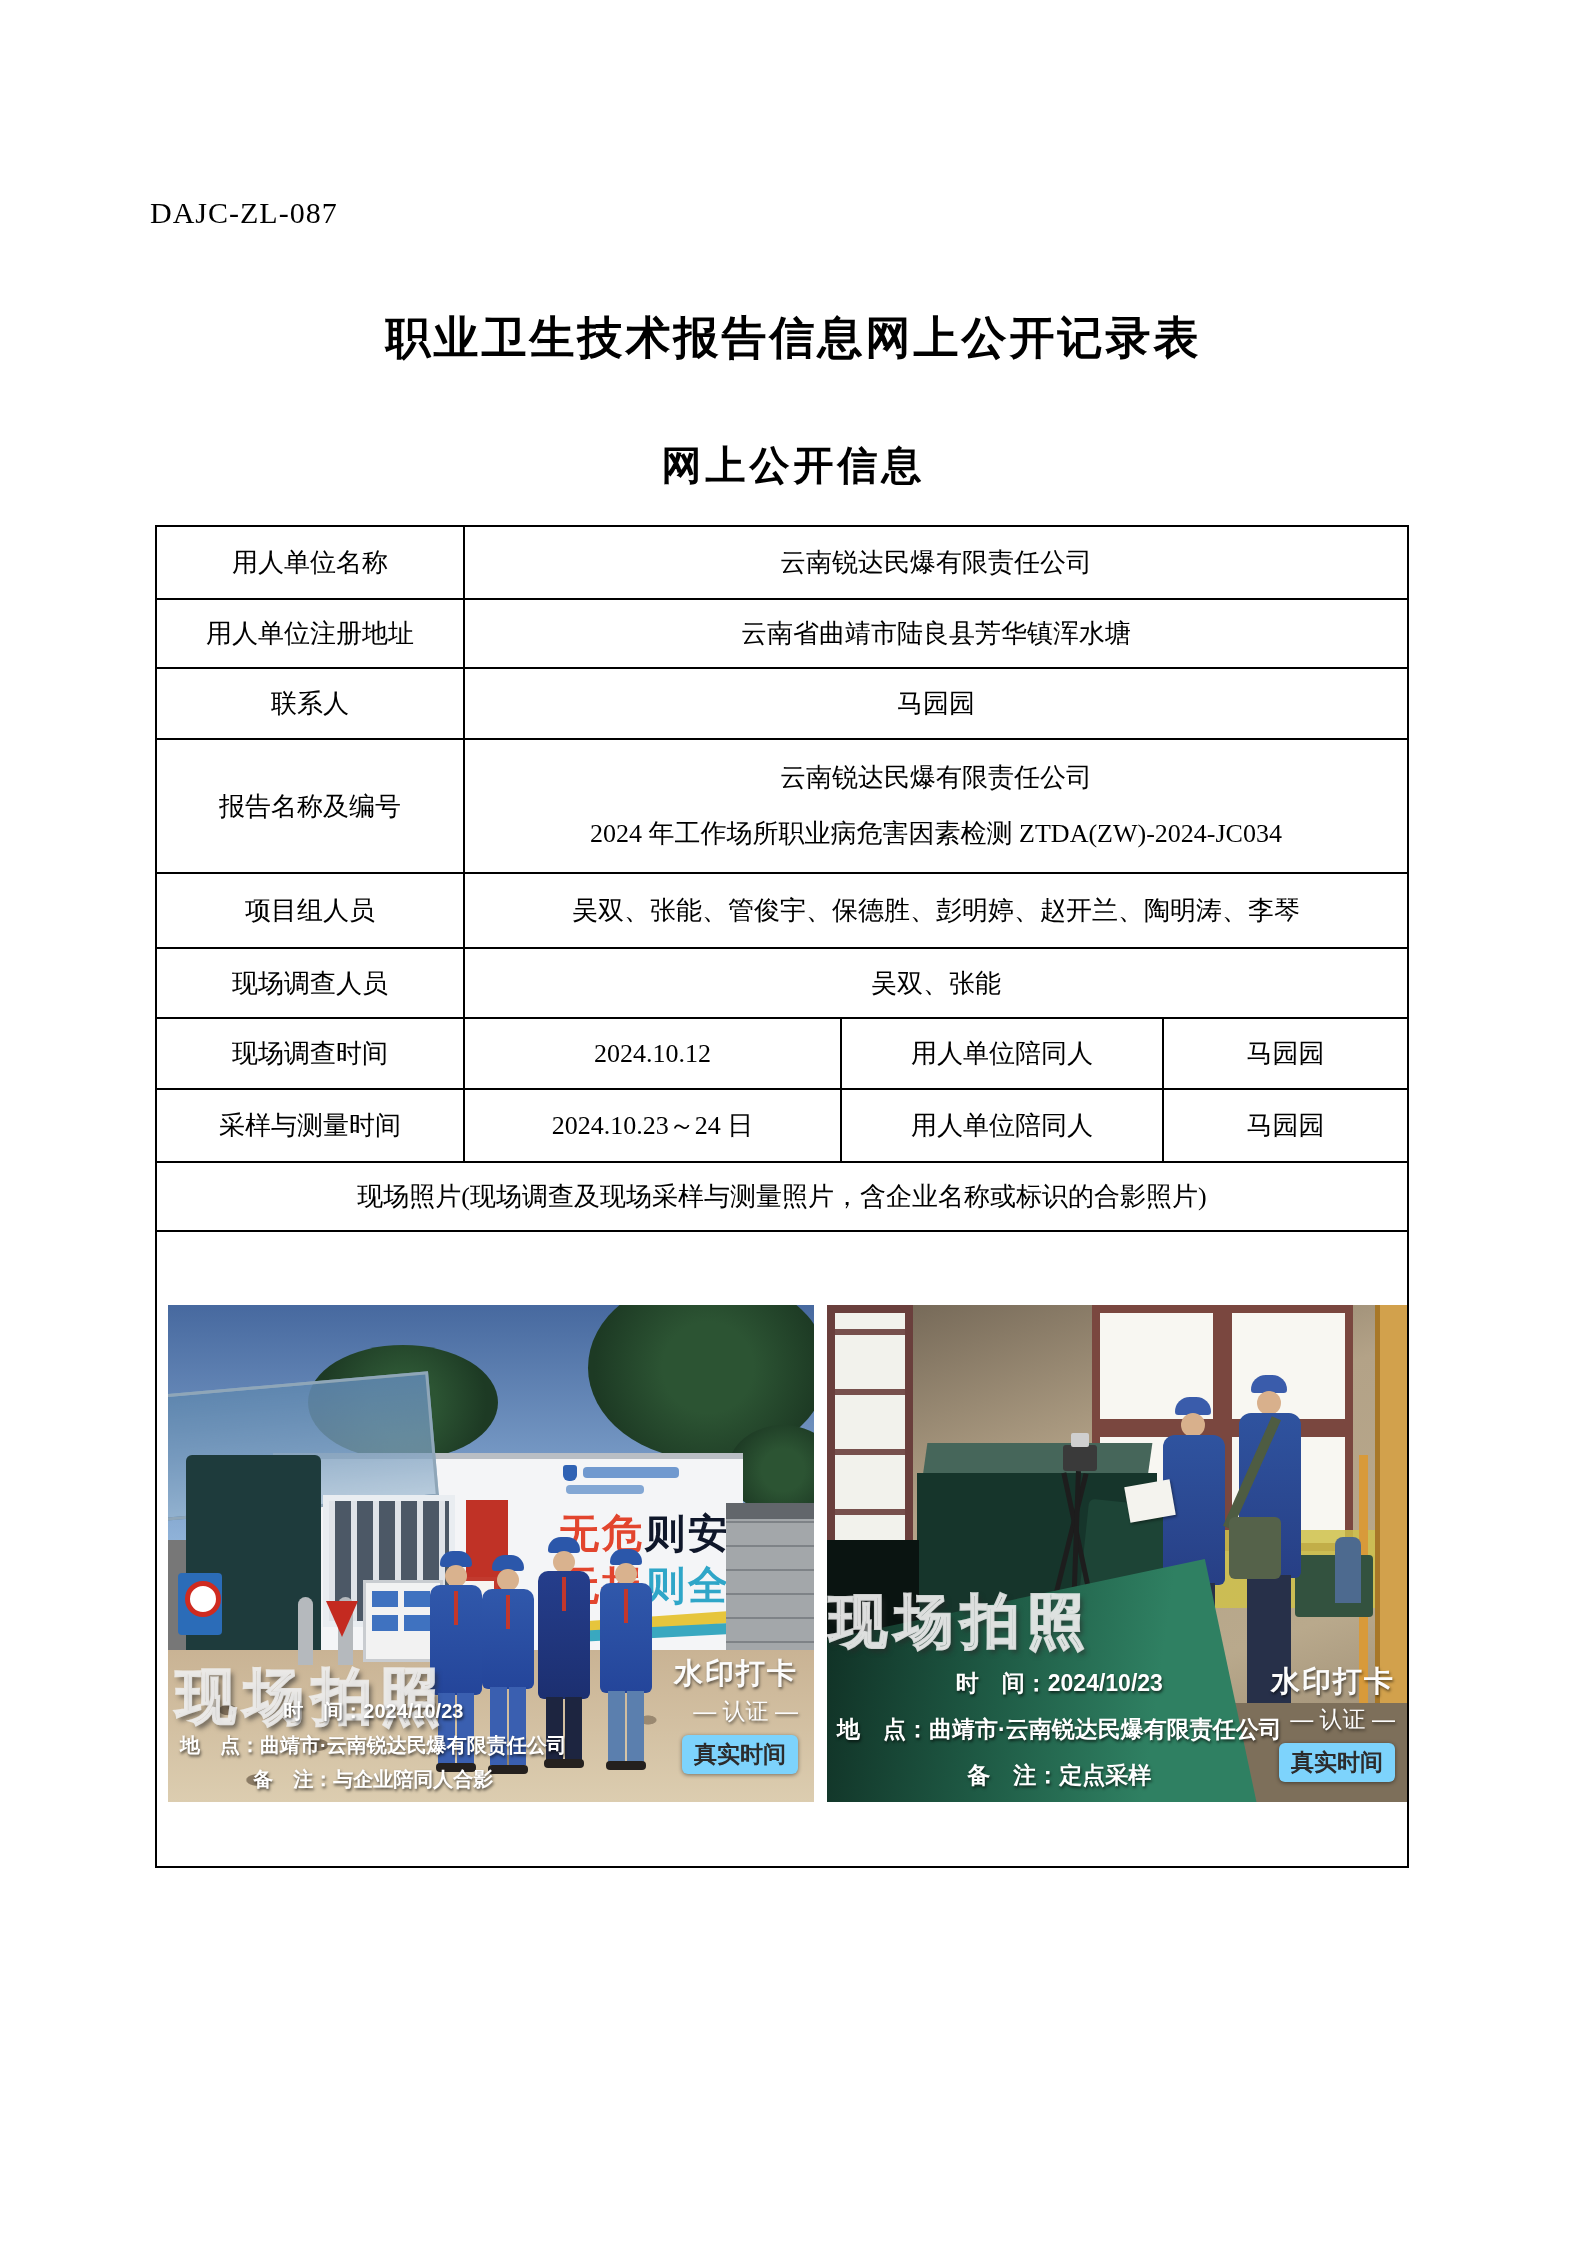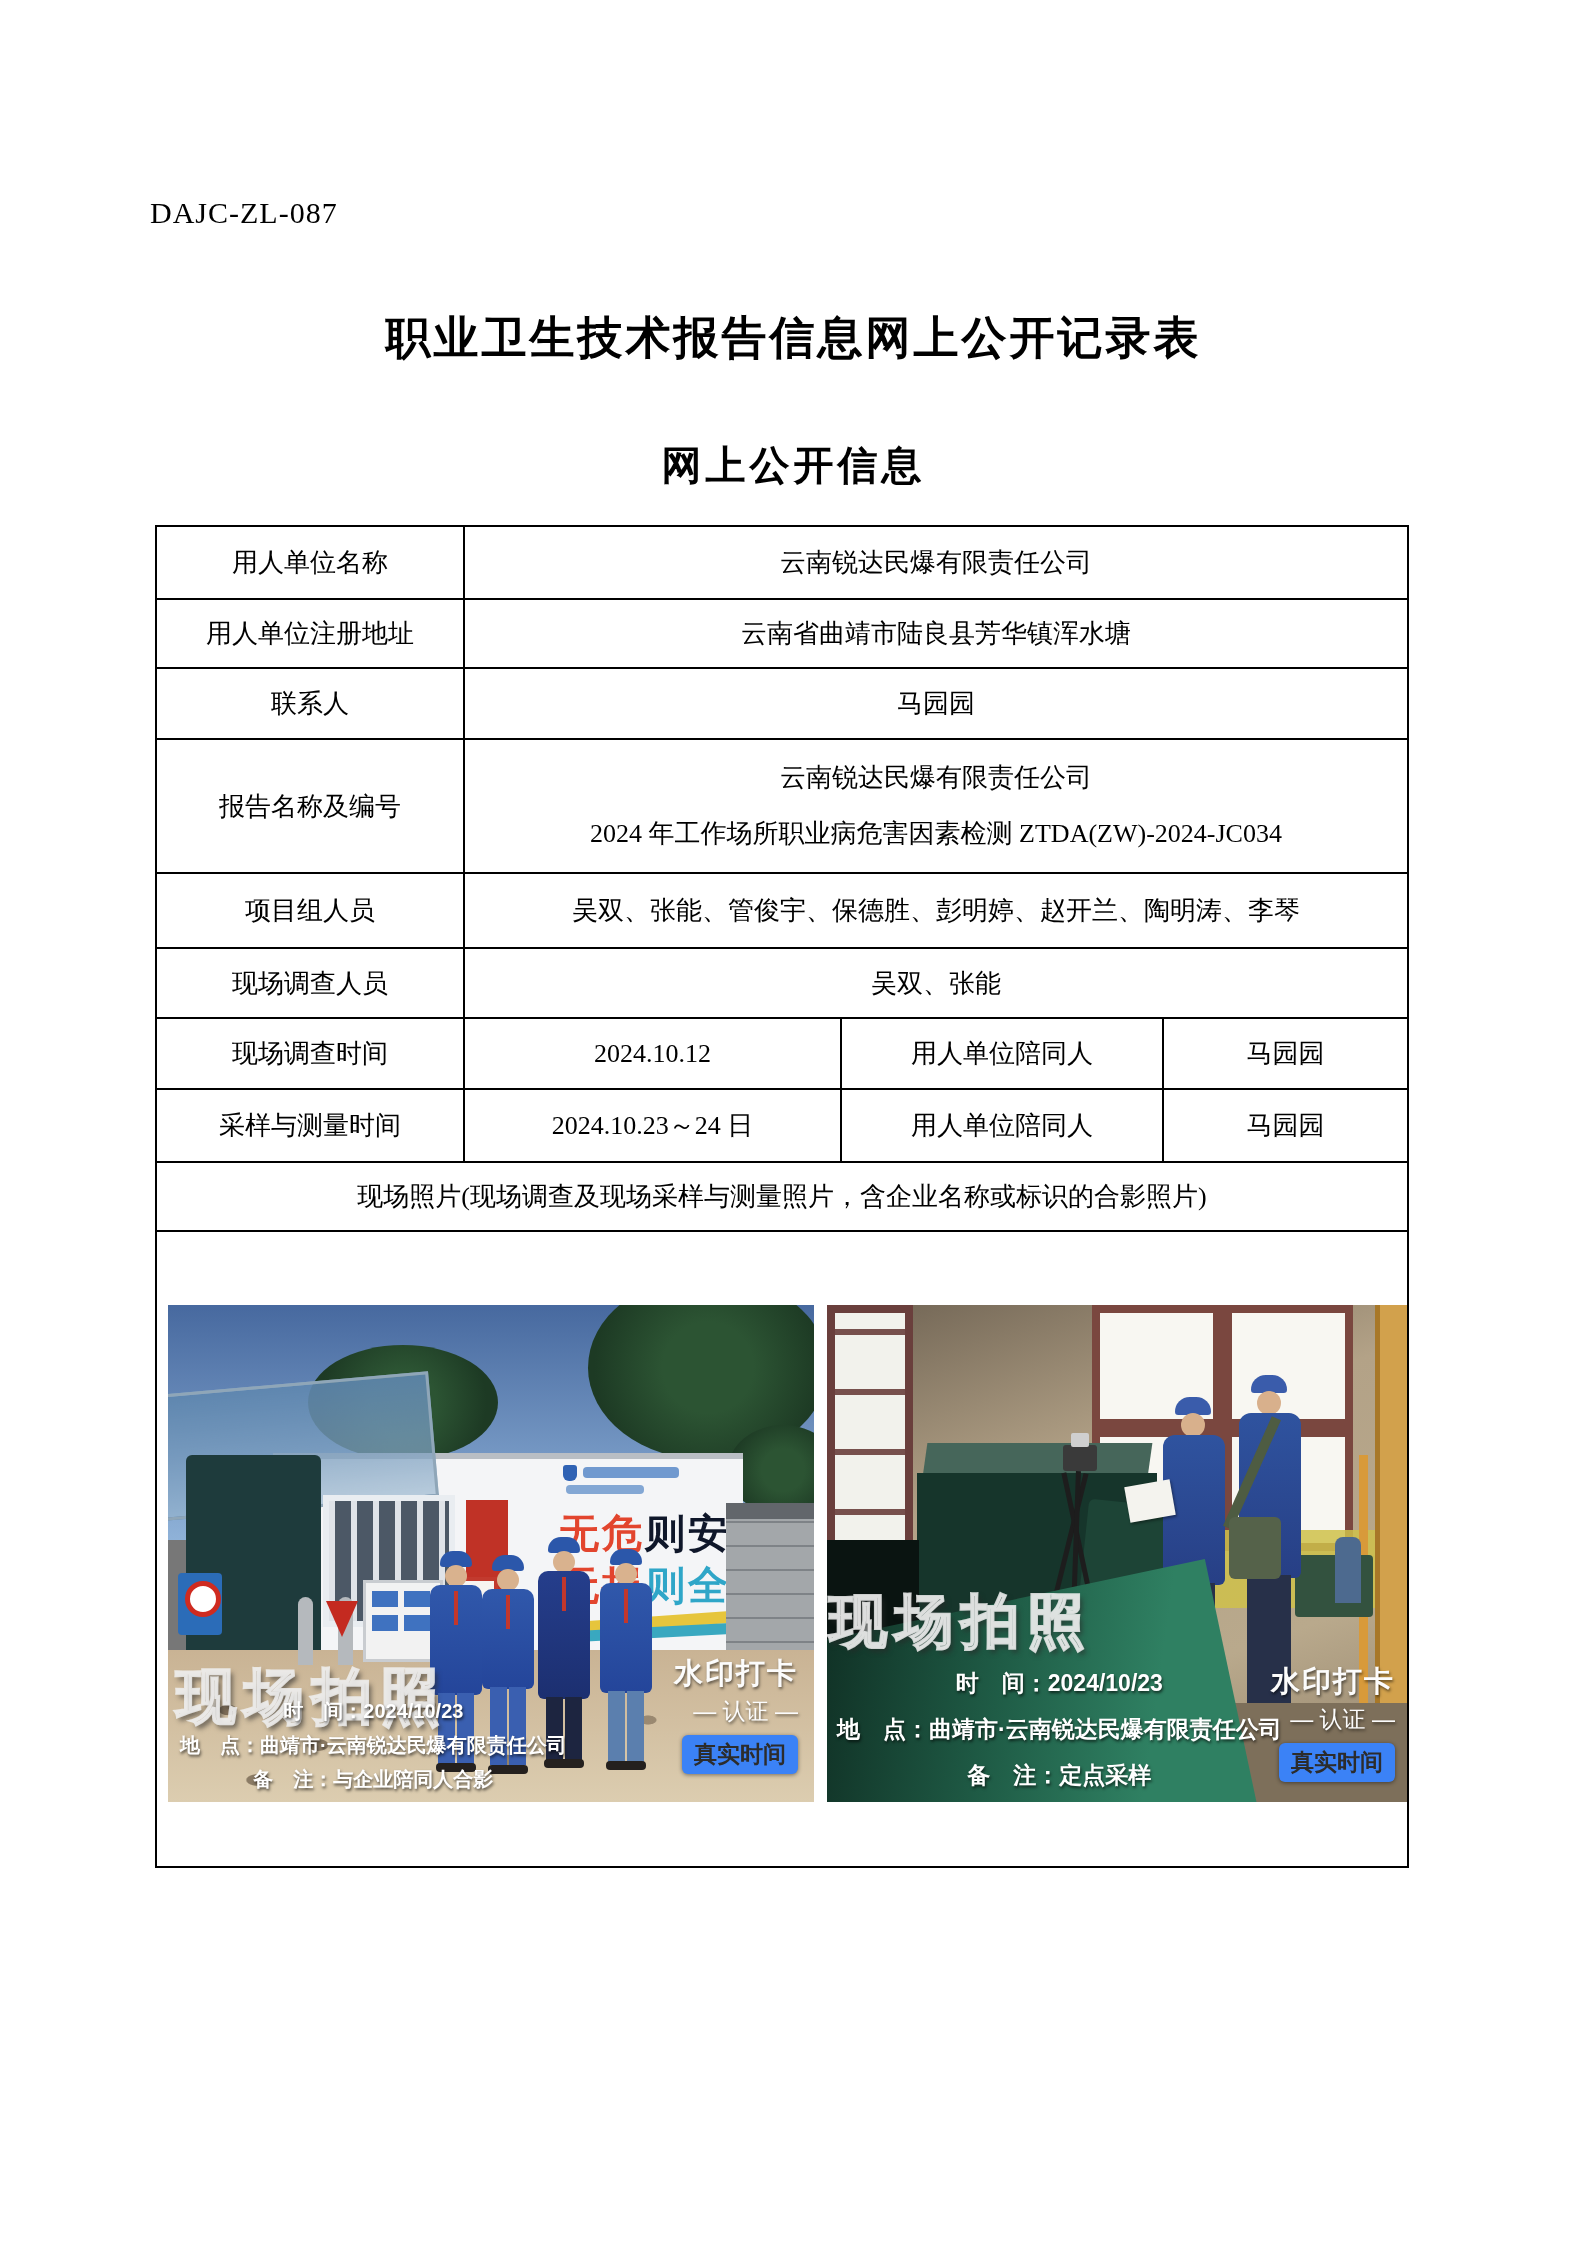--- a/index.html
+++ b/index.html
@@ -43,21 +43,21 @@
   }
   .wm-lines{
     font-family:"Liberation Sans","DejaVu Sans",sans-serif;font-weight:bold;color:#fff;
     text-shadow:1px 2px 3px rgba(0,0,0,0.65);text-align:center;white-space:nowrap;
   }
   .wm-lines div{line-height:34px;font-size:20px;}
   .stamp{font-family:"Liberation Sans","DejaVu Sans",sans-serif;color:#fcfcfc;
     text-align:right;text-shadow:1px 2px 3px rgba(0,0,0,0.55);}
   .stamp .s1{font-size:29px;font-weight:bold;letter-spacing:2px;}
   .stamp .s2{font-size:23px;margin-top:2px;}
-  .stamp .badge{display:inline-block;margin-top:8px;background:#3b82f6;color:#2c2c2c;
+  .stamp .badge{display:inline-block;margin-top:8px;background:#7dd3fc;color:#2c2c2c;
     font-size:23px;font-weight:bold;padding:4px 12px;border-radius:6px;
     box-shadow:0 1px 4px rgba(0,0,0,0.45);text-shadow:none;}
 
   
   .lp-sky{left:0;top:0;width:646px;height:235px;background:linear-gradient(#47699f,#8fb2d8);}
   .lp-tree{border-radius:50%;background:radial-gradient(circle,#2c5433 30%,#1d3a24 75%);}
   .lp-canopy{left:-10px;top:78px;width:270px;height:120px;
     background:linear-gradient(rgba(95,135,175,0.9),rgba(150,180,205,0.65));
     transform:rotate(-5deg);border:3px solid #8fa6b8;}
   .lp-shade{left:18px;top:150px;width:135px;height:215px;background:#1e3b3c;border-radius:6px;}

